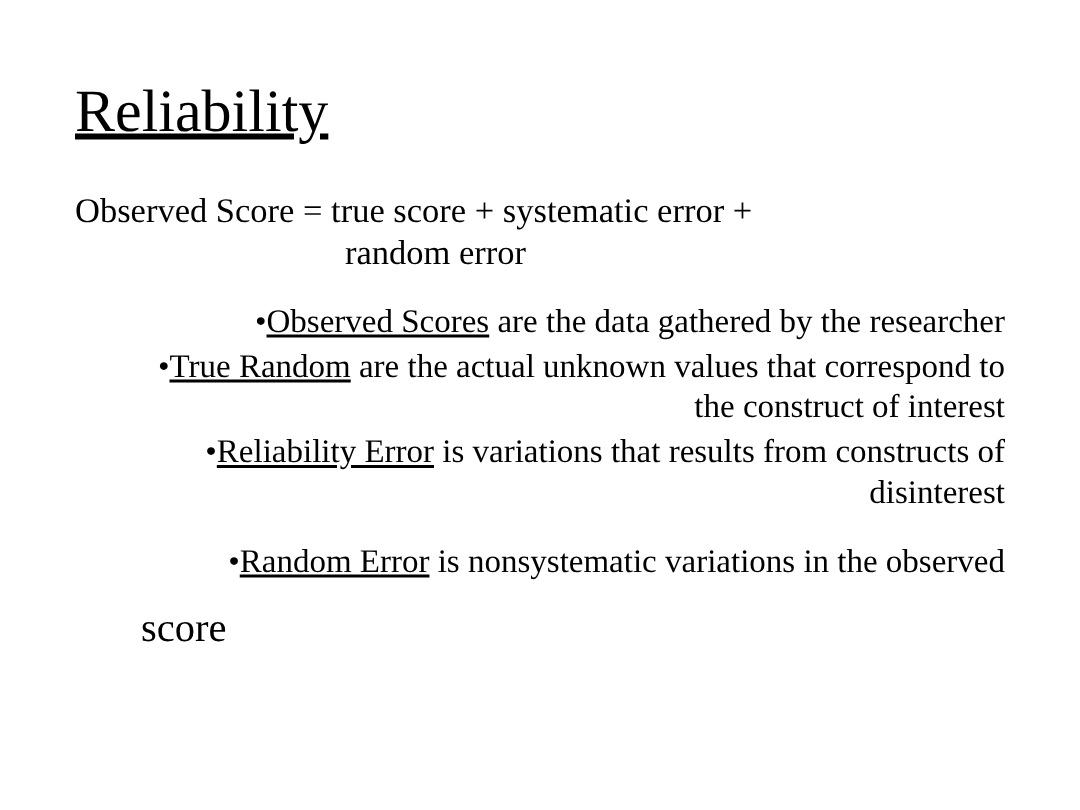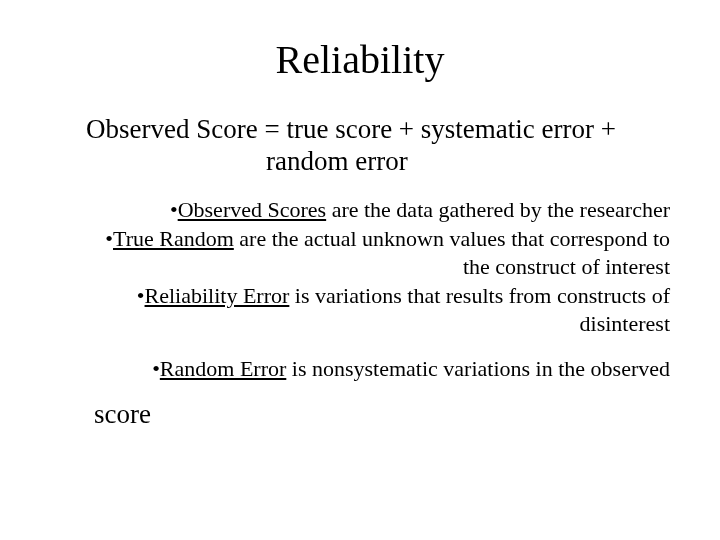--- a/index.html
+++ b/index.html
@@ -11,30 +11,29 @@
     font-family: "Times New Roman", Times, serif;
     color: #000000;
   }
   .slide {
     width: 720px;
     height: 540px;
     box-sizing: border-box;
     padding: 30px 50px 30px 50px;
   }
   .title {
-    text-align: center;
     font-size: 40px;
-    margin-top: 6px;
+    margin-top: 20px;
     margin-bottom: 30px;
+    text-decoration: underline;
   }
   .equation {
-    font-size: 27px;
+    font-size: 23px;
     line-height: 1.2;
     margin-bottom: 18px;
-    margin-left: 36px;
   }
   .equation-line2 {
     padding-left: 180px;
   }
   ul.bullets {
     list-style: none;
     padding: 0;
     margin: 0 0 18px 0;
     text-align: right;
   }

